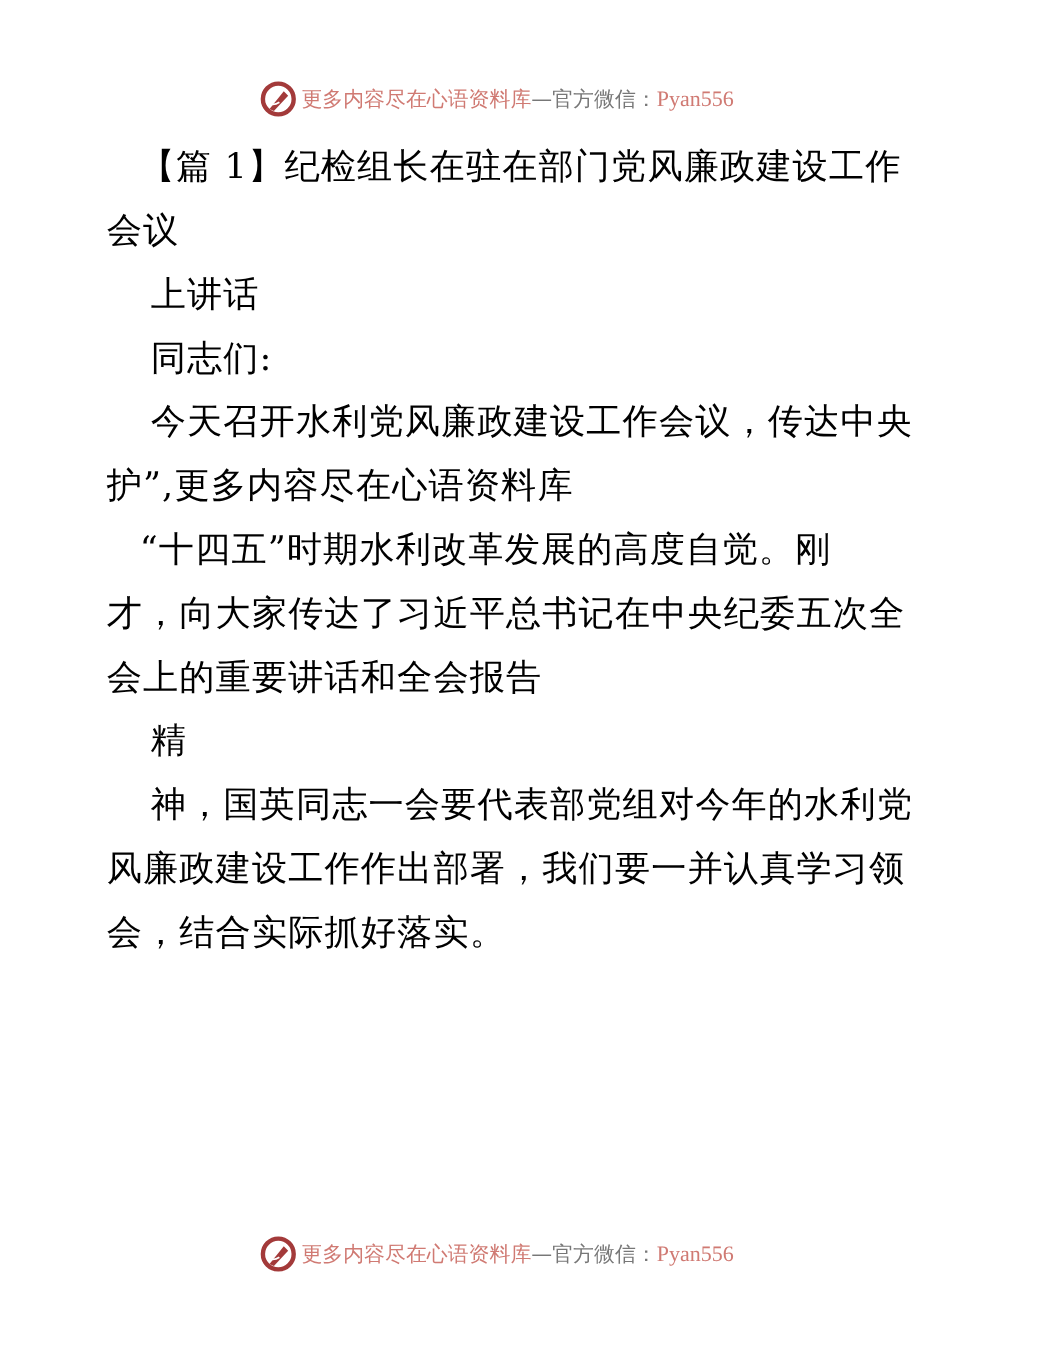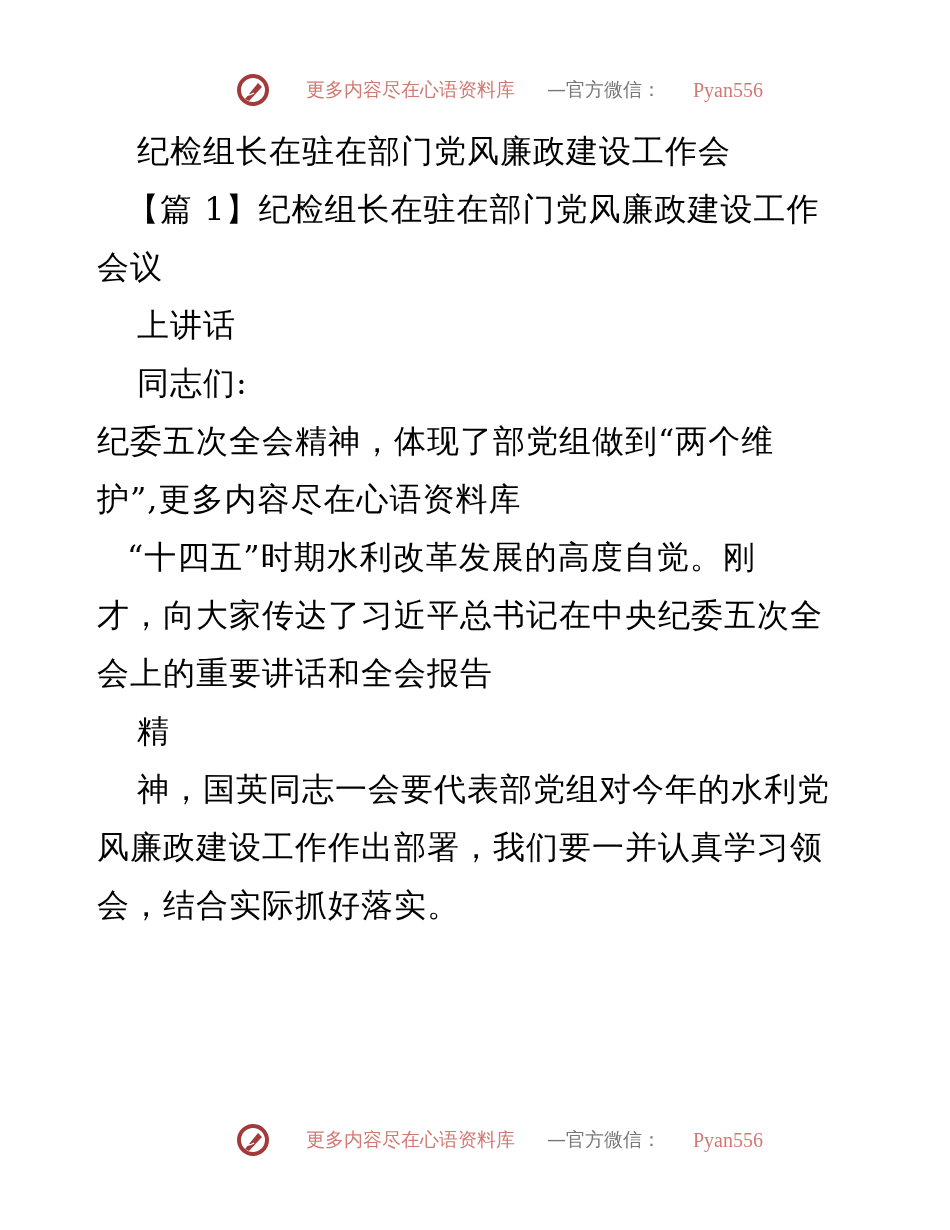--- a/index.html
+++ b/index.html
@@ -1,19 +1,19 @@
 <!DOCTYPE html>
 <html><head>
   <meta charset="utf-8">
   <style>
     html, body { margin: 0; padding: 0; background: #ffffff; }
     body { width: 950px; height: 1230px; position: relative; overflow: hidden;
            font-family: "DejaVu Serif", "Liberation Serif", serif; color: #000; }
     .watermark { position: absolute; left: 236px; height: 36px; display: flex; align-items: center;
-                 font-family: "DejaVu Sans", sans-serif; font-size: 19px; white-space: nowrap; gap: 32px; }
+                 font-family: "DejaVu Sans", sans-serif; font-size: 19px; white-space: nowrap; }
     .watermark.top { top: 72px; }
     .watermark.bottom { top: 1122px; }
     .wm-logo { width: 34px; height: 34px; margin-right: 4px; }
     .wm-red { color: #d07a73; }
     .wm-gray { color: #777777; text-align: center; }
     .wm-id { color: #d07a73; font-family: Liberation Serif, serif; font-size: 20px; }
     .content { position: absolute; left: 97px; top: 122px; width: 760px; }
     .line { font-size: 32px; line-height: 58px; height: 58px; white-space: nowrap; letter-spacing: 1px; }
     .indent { padding-left: 40px; }
     .indent2 { padding-left: 30px; }
@@ -26,26 +26,25 @@
     <circle cx="17" cy="17" r="14" fill="none" stroke="#a33a3a" stroke-width="4"></circle>
     <path d="M9 26 L22 10 L26 14 L13 28 Z" fill="#a33a3a"></path>
     <path d="M6 20 Q12 24 18 20" fill="none" stroke="#fff" stroke-width="1.5"></path>
   </svg>
   <span class="wm-red">更多内容尽在心语资料库</span>
   <span class="wm-gray">—官方微信：</span>
   <span class="wm-id">Pyan556</span>
 </div>
 
 <div class="content">
-  <div class="line indent">纪检组长在驻在部门党风廉政建设工作会</div>
   <div class="line indent2">【篇 1】纪检组长在驻在部门党风廉政建设工作</div>
   <div class="line">会议</div>
   <div class="line indent">上讲话</div>
   <div class="line indent">同志们:</div>
-  <div class="line">纪委五次全会精神，体现了部党组做到“两个维</div>
+  <div class="line indent">今天召开水利党风廉政建设工作会议，传达中央</div>
   <div class="line">护”,更多内容尽在心语资料库</div>
   <div class="line indent2">“十四五”时期水利改革发展的高度自觉。刚</div>
   <div class="line">才，向大家传达了习近平总书记在中央纪委五次全</div>
   <div class="line">会上的重要讲话和全会报告</div>
   <div class="line indent">精</div>
   <div class="line indent">神，国英同志一会要代表部党组对今年的水利党</div>
   <div class="line">风廉政建设工作作出部署，我们要一并认真学习领</div>
   <div class="line">会，结合实际抓好落实。</div>
 </div>
 

